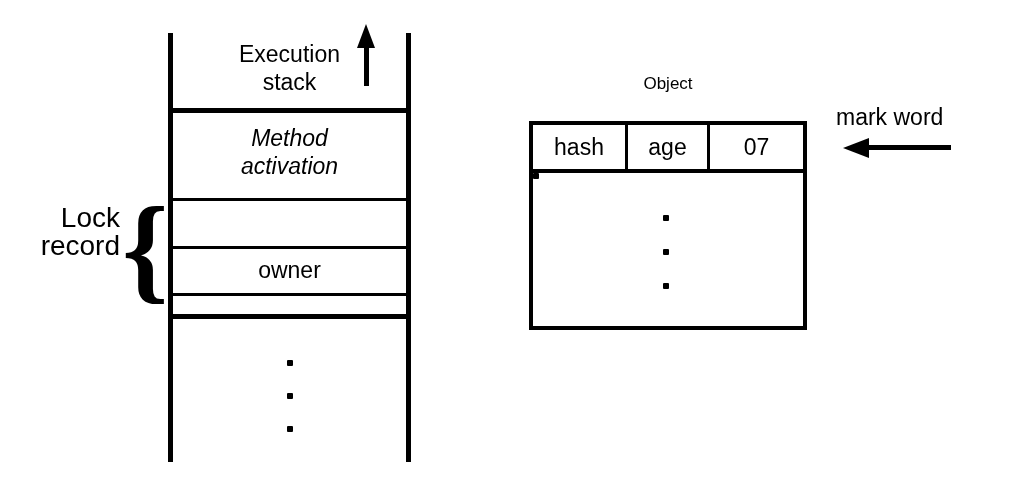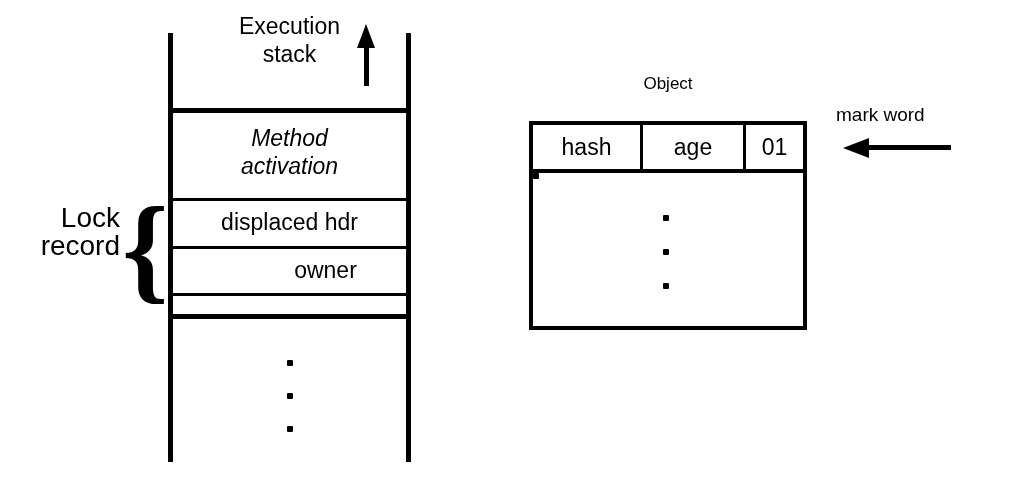--- a/index.html
+++ b/index.html
@@ -117,71 +117,70 @@
     box-sizing: border-box;
   }
   .obj-cell {
     display: flex;
     align-items: center;
     justify-content: center;
     font-size: 23px;
     box-sizing: border-box;
     height: 100%;
   }
-  .obj-cell.c0 { width: 110px; border-right: 3px solid #000; }
-  .obj-cell.c1 { width: 103px;  border-right: 3px solid #000; }
+  .obj-cell.c0 { width: 95px; border-right: 3px solid #000; }
+  .obj-cell.c1 { width: 82px;  border-right: 3px solid #000; }
   .obj-cell.c2 { flex: 1 1 auto; }
   .obj-body { position: relative; height: 153px; }
 
   
   .mark-label {
     position: absolute;
     left: 836px;
     top: 104px;
-    font-size: 19px;
+    font-size: 23px;
   }
   .left-arrow { position: absolute; left: 843px; top: 138px; width: 108px; height: 20px; }
   .left-arrow .shaft {
     position: absolute; left: 22px; top: 7px; width: 86px; height: 5px; background: #000;
   }
   .left-arrow .head {
     position: absolute; left: 0; top: 0; width: 0; height: 0;
     border-top: 10px solid transparent;
     border-bottom: 10px solid transparent;
     border-right: 26px solid #000;
   }
 </style>
 </head>
 <body>
 
 <div id="canvas">
 
   <div class="rail stack-rail-left"></div>
   <div class="rail stack-rail-right"></div>
 
-  <div class="stack-text" style="top:12px;">Execution
+  <div class="stack-text" style="top:40px;">Execution
 stack</div>
 
   <div class="up-arrow">
     <div class="head"></div>
     <div class="shaft"></div>
   </div>
 
   <div class="hline stack-div div-thick" style="top:108px;"></div>
 
   <div class="stack-text" style="top:124px;font-style:italic;">Method
 activation</div>
 
   <div class="hline stack-div div-thin" style="top:198px;"></div>
 
-  <div class="stack-text" style="top:208px;">displaced hdr</div>
 
   <div class="hline stack-div div-thin" style="top:246px;"></div>
 
-  <div class="stack-text" style="top:256px;padding-left:36px;">owner</div>
+  <div class="stack-text" style="top:256px;">owner</div>
 
   <div class="hline stack-div div-thin" style="top:293px;"></div>
 
   <div class="stack-text" style="top:298px;"></div>
 
   <div class="hline stack-div div-thick" style="top:314px;"></div>
 
   <div class="dot" style="left:287px; top:360px;"></div>
   <div class="dot" style="left:287px; top:393px;"></div>
   <div class="dot" style="left:287px; top:426px;"></div>
@@ -190,21 +189,21 @@
 record</div>
 
   <div class="brace">{</div>
 
   <div class="obj-title">Object</div>
 
   <div class="obj-box">
     <div class="obj-header">
       <div class="obj-cell c0">hash</div>
       <div class="obj-cell c1">age</div>
-      <div class="obj-cell c2">01</div>
+      <div class="obj-cell c2">07</div>
     </div>
     <div class="obj-body">
       <div class="dot" style="left:undefined;"></div>
     </div>
   </div>
 
   <div class="dot" style="left:663px; top:215px;"></div>
   <div class="dot" style="left:663px; top:249px;"></div>
   <div class="dot" style="left:663px; top:283px;"></div>
 

